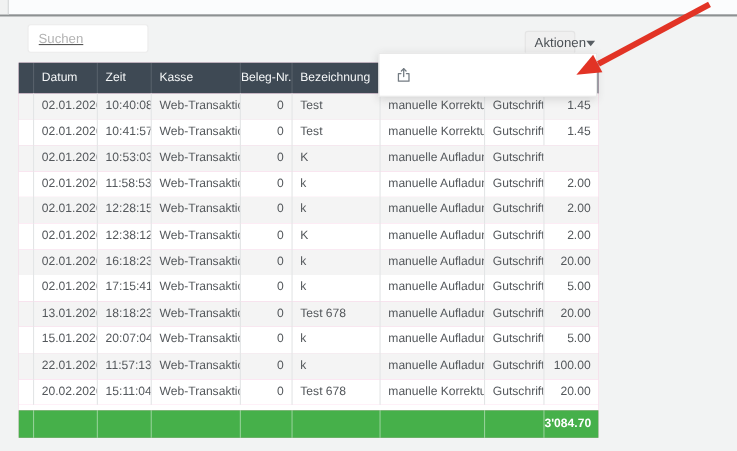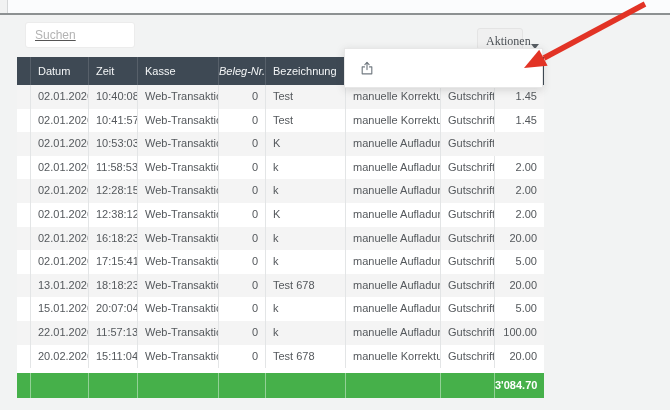--- a/index.html
+++ b/index.html
@@ -23,43 +23,43 @@
   .search-input{
     position:absolute; left:25px; top:22px; width:110px; height:26px;
     background:#fff; border:1px solid #ececec; border-radius:3px;
     box-sizing:border-box; padding:0 9px; font-size:12px; color:#555;
     font-family:"Liberation Sans", sans-serif; outline:none;text-decoration:underline;
   }
   .search-input::placeholder{color:#b3b3b3;}
   .actions-btn{
     position:absolute; left:477px; top:28px; width:46px; height:22px;
     background:#f0f0f0; border:1px solid #e4e4e4; border-radius:3px;
-    box-sizing:border-box; display:flex; align-items:flex-end;
-    justify-content:space-between; padding:0 8px; cursor:pointer;font-family:Liberation Serif, serif;
+    box-sizing:border-box; display:flex; align-items:center;
+    justify-content:space-between; padding:0 8px; cursor:pointer;
   }
   .actions-btn .lbl{font-size:12px; color:#4b5055;}
   .caret{
     width:0; height:0; border-left:4px solid transparent;
     border-right:4px solid transparent; border-top:5px solid #585e63;
   }
   .table-wrap{
     position:absolute; left:17px; top:57px; width:527px; background:#f9a8d4; z-index:1;
   }
   .thead,.tr,.tfoot{
     display:grid;
     grid-template-columns:58px 49px 81px 47px 80px 95px 54px 50px;
     padding-left:13px; box-sizing:border-box;
   }
   .thead{height:28px; background:var(--header_bg);}
   .th{
     font-size:11px; color:#f4f6f7; line-height:28px; padding-left:7px;
     border-left:1px solid rgba(255,255,255,0.13); box-sizing:border-box;
     white-space:nowrap; overflow:hidden; cursor:pointer;
   }
-  .th.right{text-align:center; padding-left:0; padding-right:6px;font-style:italic;}
+  .th.right{text-align:center; padding-left:0; padding-right:6px;}
   .tr{height:23.6px; background:#fff;}
   .tr.stripe{background:var(--stripe_bg);}
   .td{
     font-size:11px; color:#54585c; line-height:23.6px; padding-left:7px;
     border-left:1px solid #e3e5e6; box-sizing:border-box;
     white-space:nowrap; overflow:hidden;
   }
   .td.right{text-align:right; padding-left:0; padding-right:7px;}
   .spacer{height:5px; background:#fff;}
   .tfoot{height:25px; background:var(--footer_bg);font-weight:bold;}

